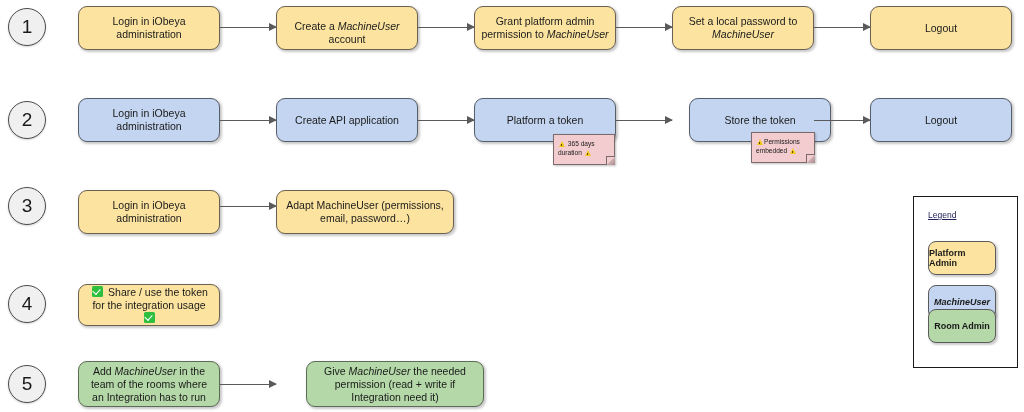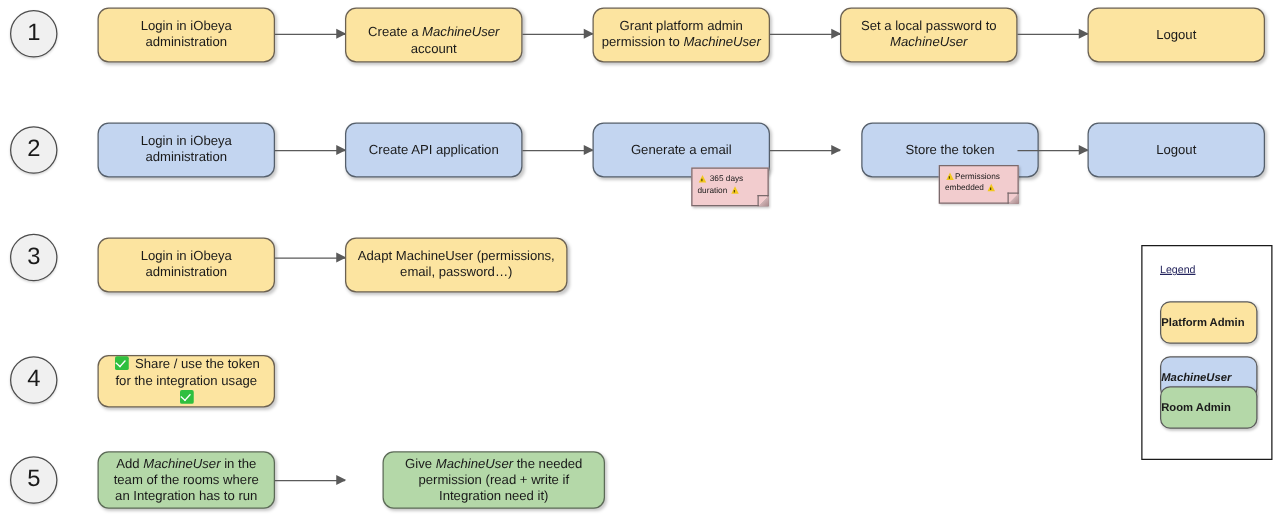--- a/index.html
+++ b/index.html
@@ -134,24 +134,24 @@
     position: absolute;
     left: 14px; top: 13px;
     font-size: 8.5px;
     color: #23235c;
     text-decoration: underline;
     text-align: right;
   }
   .legend-chip {
     position: absolute;
     left: 14px;
-    width: 78px; height: 34px;
+    width: 68px; height: 34px;
     border: 1.3px solid #5b5b5b;
     border-radius: 8px;
-    display: flex; align-items: center; 
+    display: flex; align-items: center; justify-content: center;
     font-size: 9px;
     font-weight: bold;
     color: #1a1a1a;
     box-shadow: 1.2px 1.2px 2px rgba(0,0,0,0.2);
   }
 </style>
 </head>
 <body>
 
 <div id="canvas">
@@ -178,21 +178,21 @@
     <div class="step-circle" style="left: 8px; top: 101px;">2</div>
     <div class="node blue" style="left: 78px; top: 98px; width: 142px; height: 44px;">
       <span class="txt">Login in iObeya<br>administration</span>
     </div>
     <div class="arrow" style="left: 220px; top: 120px; width: 56px;"></div>
     <div class="node blue" style="left: 276px; top: 98px; width: 142px; height: 44px;">
       <span class="txt">Create API application</span>
     </div>
     <div class="arrow" style="left: 418px; top: 120px; width: 56px;"></div>
     <div class="node blue" style="left: 474px; top: 98px; width: 142px; height: 44px;">
-      <span class="txt">Generate a email</span>
+      <span class="txt">Platform a token</span>
     </div>
     <div class="arrow" style="left: 616px; top: 120px; width: 56px;"></div>
     <div class="node blue" style="left: 672px; top: 98px; width: 142px; height: 44px; margin-left: 17px;">
       <span class="txt">Store the token</span>
     </div>
     <div class="arrow" style="left: 814px; top: 120px; width: 56px;"></div>
     <div class="node blue" style="left: 870px; top: 98px; width: 142px; height: 44px;">
       <span class="txt">Logout</span>
     </div>
     <div class="note" style="left: 553px; top: 134px; width: 62px; height: 31px;"><span><span class="warn-tri"></span> 365 days<br>duration <span class="warn-tri"></span></span><span class="fold"></span></div>

